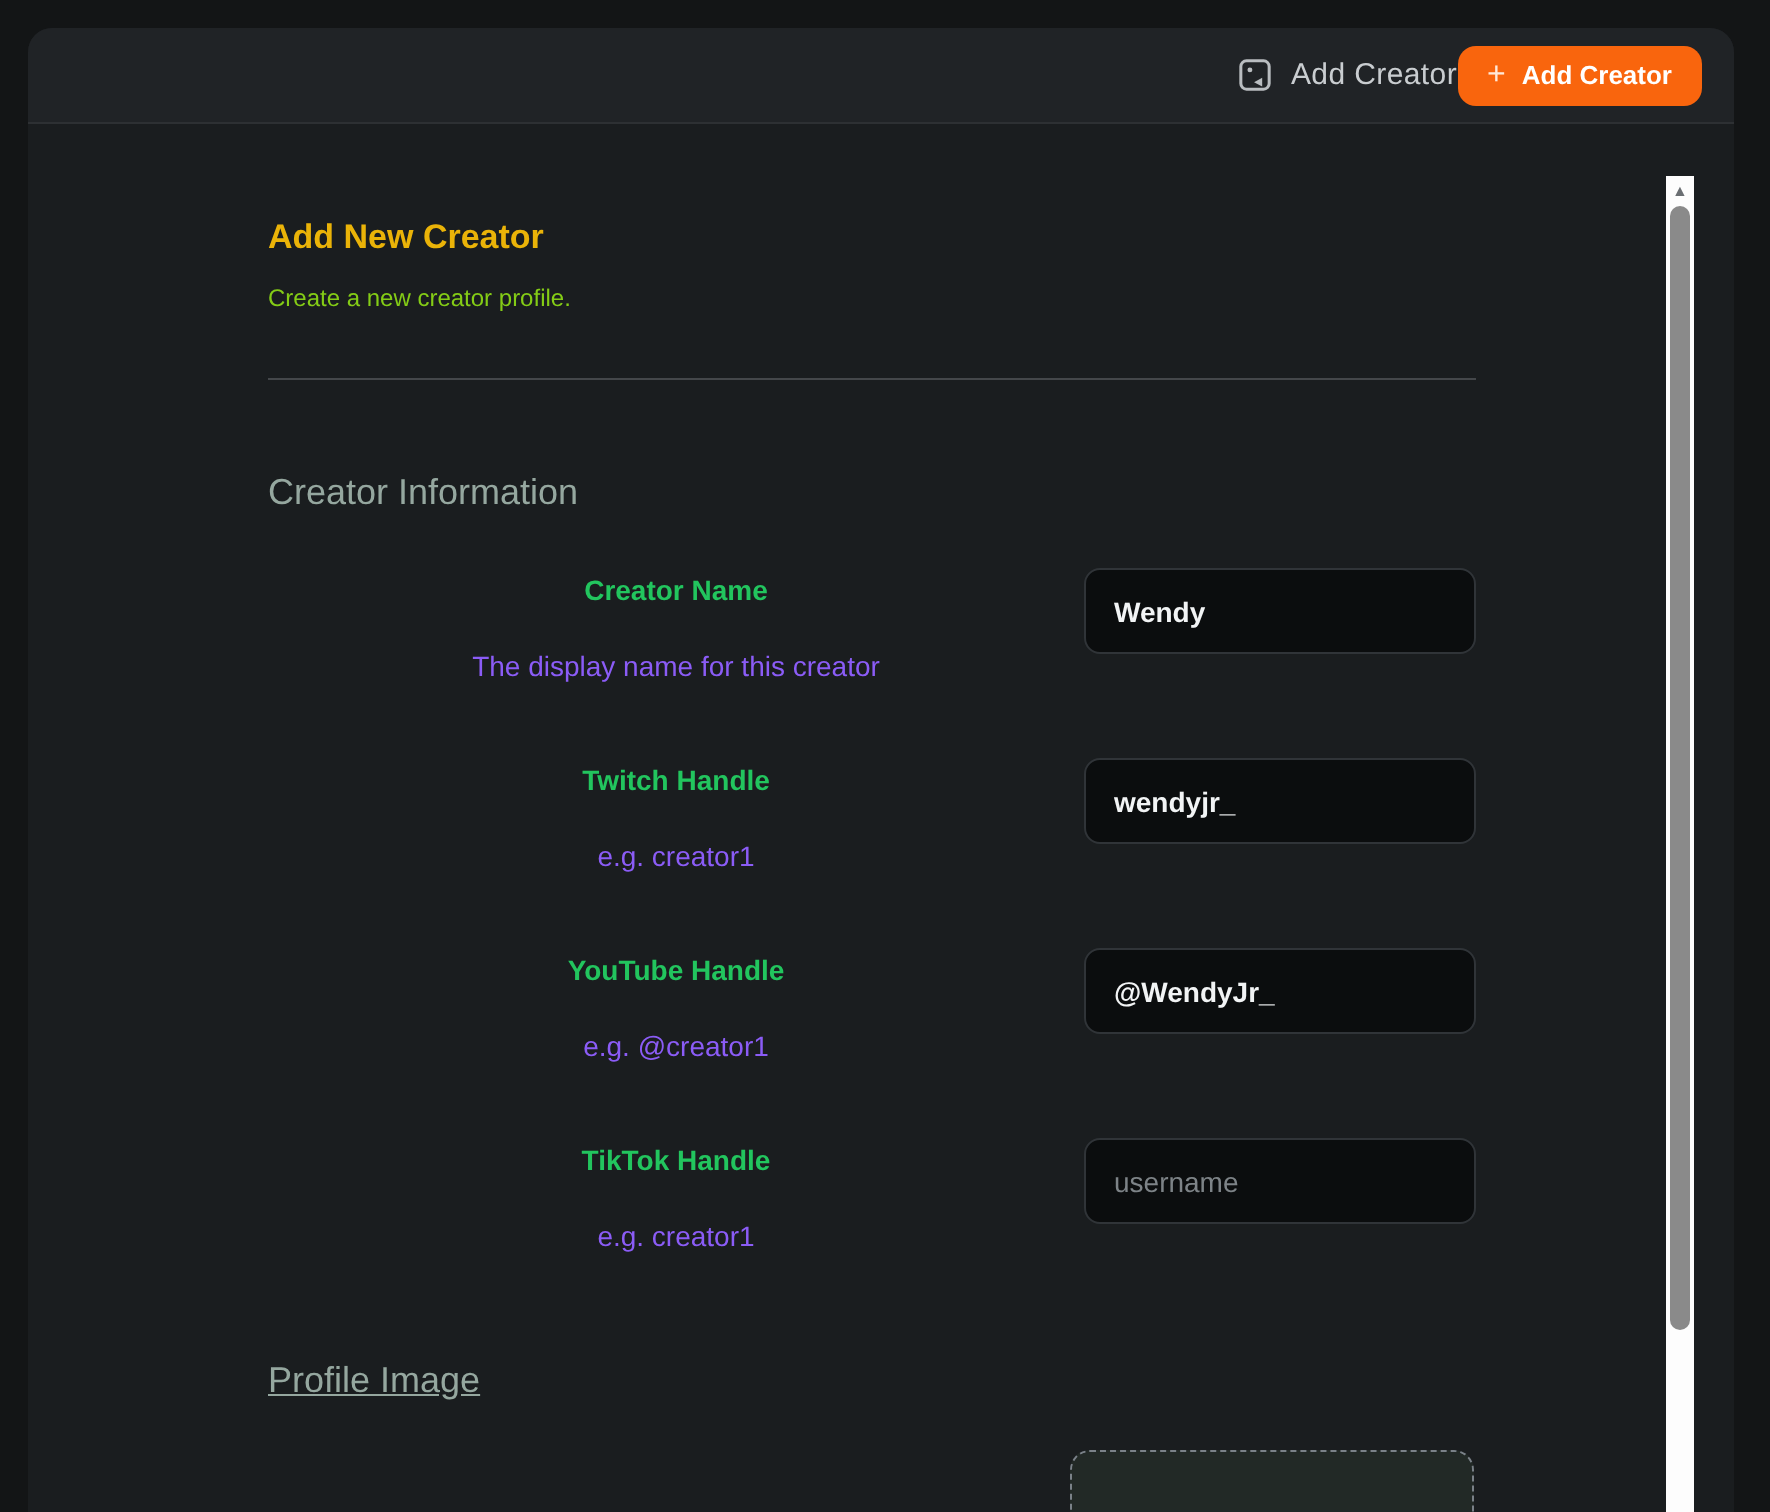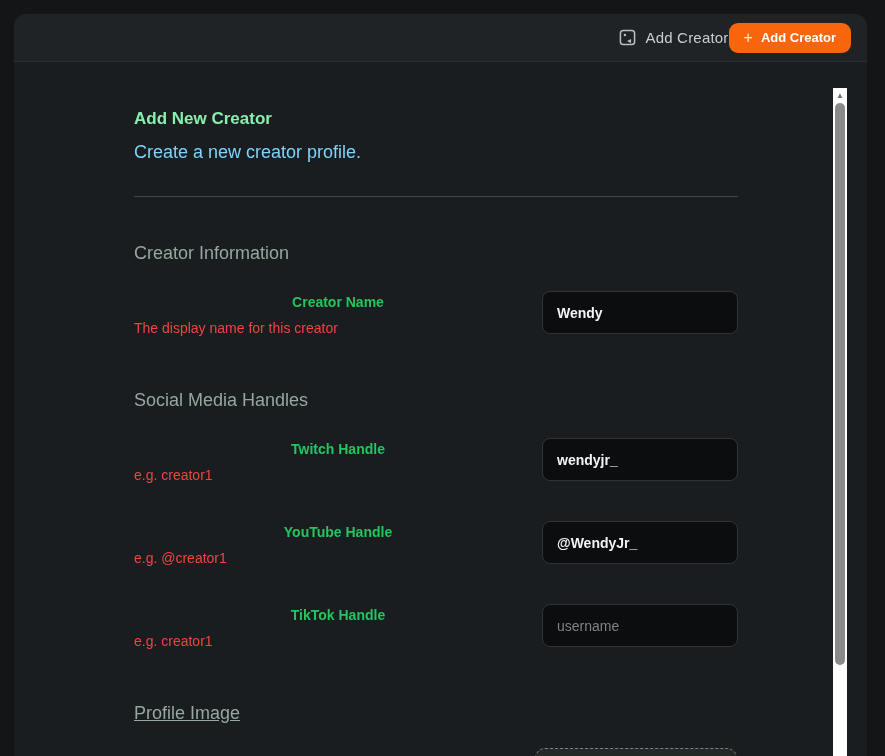--- a/index.html
+++ b/index.html
@@ -30,32 +30,32 @@
     height:30px;padding:0 15px;cursor:pointer;
     color:#FFFFFF;font-size:13px;font-weight:700;
     font-family:"Liberation Sans", sans-serif;
   }
   .add-btn .plus{font-size:16px;font-weight:400;color:#FFE9D9;line-height:1;}
   
   .body{position:relative;flex:1;background:#1A1D1F;}
   .content{
     width:604px;margin-left:120px;padding-top:47px;
   }
-  .form-heading{font-size:17px;font-weight:700;color:#86efac;margin:0 0 13px 0;}
-  .form-subheading{font-size:18px;color:#7dd3fc;margin:0;}
+  .form-heading{font-size:17px;font-weight:700;color:#eab308;margin:0 0 13px 0;}
+  .form-subheading{font-size:12px;color:#84cc16;margin:0;}
   .divider{border:none;border-top:1px solid #44474A;margin:33px 0 0 0;}
   .section-title{font-size:18px;font-weight:400;color:#95A79F;margin:0;}
   .sec-creator{margin-top:46px;}
   .sec-social{margin-top:54px;}
   .sec-profile{margin-top:54px;text-decoration:underline;}
   .row{display:flex;align-items:flex-start;margin-top:27px;}
   .row + .row{margin-top:38px;}
   .row-text{flex:1;padding-top:3px;}
   .field-label{font-size:14px;font-weight:700;color:#22c55e;text-align:center;}
-  .field-desc{font-size:14px;color:#ef4444;margin-top:10px;}
+  .field-desc{font-size:14px;color:#8b5cf6;margin-top:22px;text-align:center;}
   .text-input{
     width:196px;height:43px;flex:0 0 196px;box-sizing:border-box;
     background:#0B0D0E;border:1px solid #303438;border-radius:8px;
     color:#F2F4F5;font-size:14px;font-weight:600;padding:0 14px;
     font-family:"Liberation Sans", sans-serif;outline:none;
   }
   .text-input::placeholder{color:#7D8387;font-weight:400;}
   .dropzone{
     margin:24px 1px 0 auto;width:202px;height:70px;box-sizing:border-box;
     background:#222926;border:1px dashed #7A8188;border-radius:10px;
@@ -104,21 +104,20 @@
       <h2 class="section-title sec-creator">Creator Information</h2>
 
       <div class="row">
         <div class="row-text">
           <div class="field-label">Creator Name</div>
           <div class="field-desc">The display name for this creator</div>
         </div>
         <input class="text-input" type="text" value="Wendy" style="">
       </div>
 
-      <h2 class="section-title sec-social">Social Media Handles</h2>
 
       <div class="row">
         <div class="row-text">
           <div class="field-label">Twitch Handle</div>
           <div class="field-desc">e.g. creator1</div>
         </div>
         <input class="text-input" type="text" value="wendyjr_" style="">
       </div>
 
       <div class="row">

